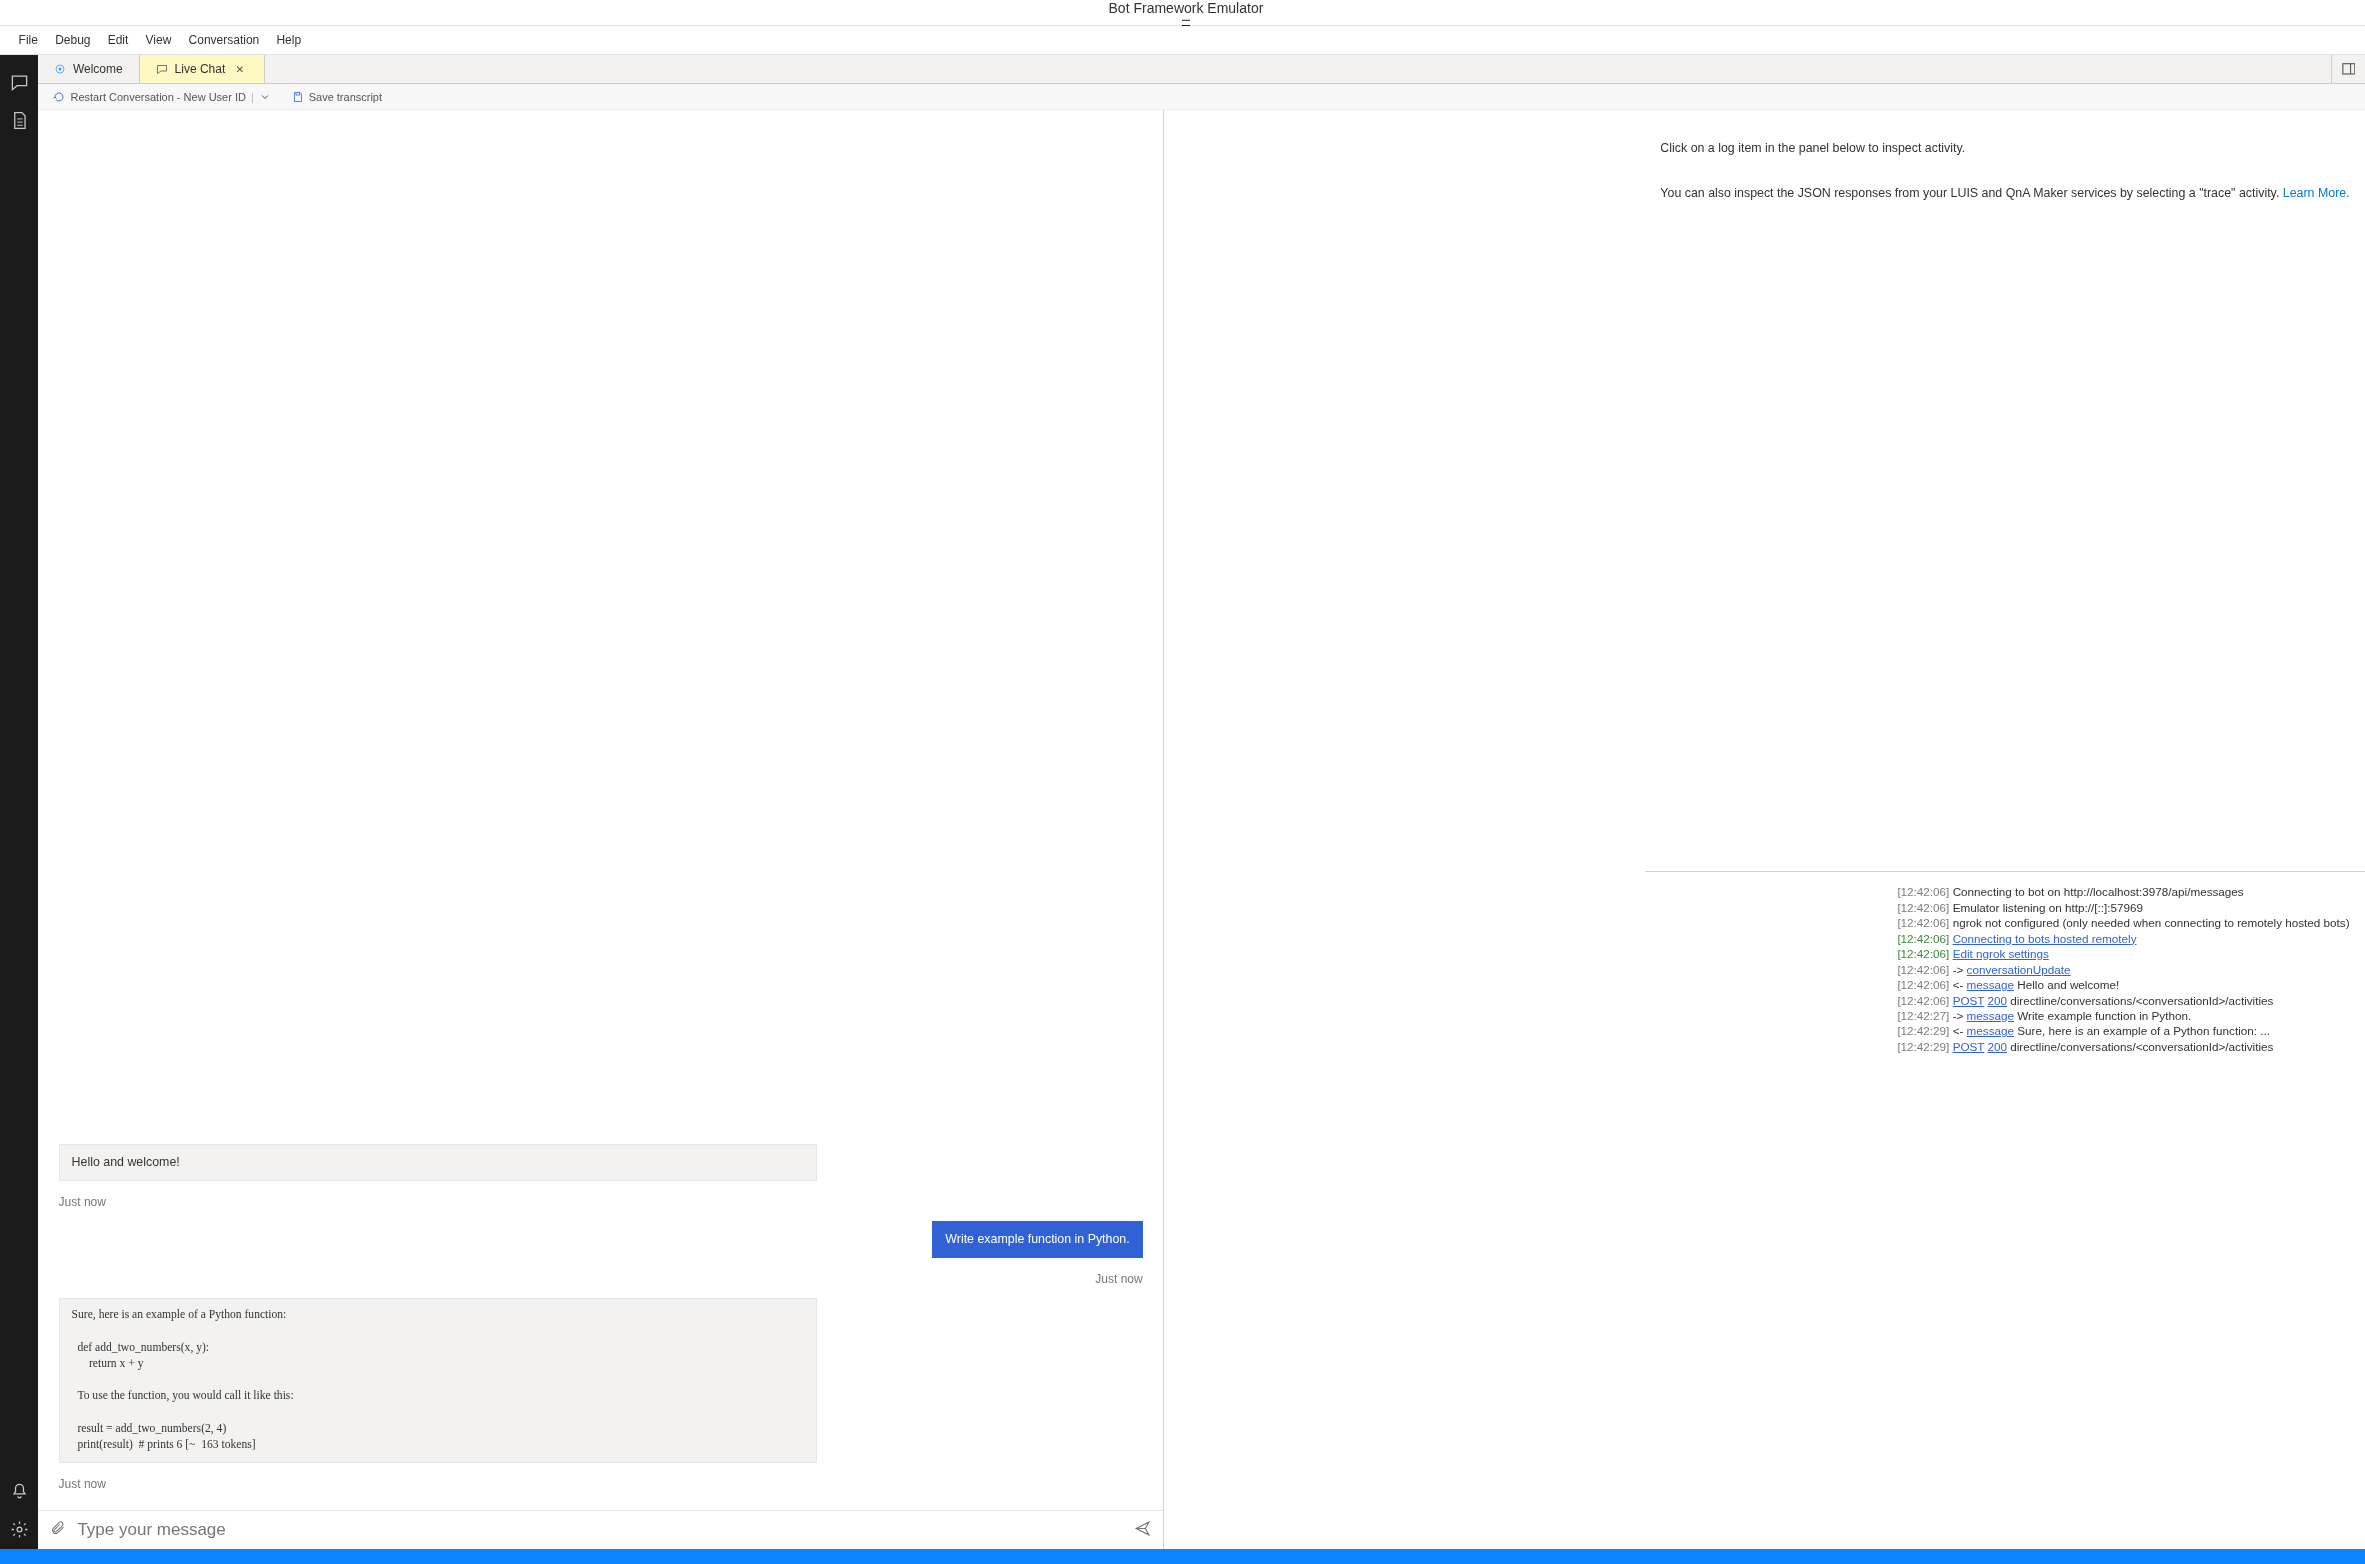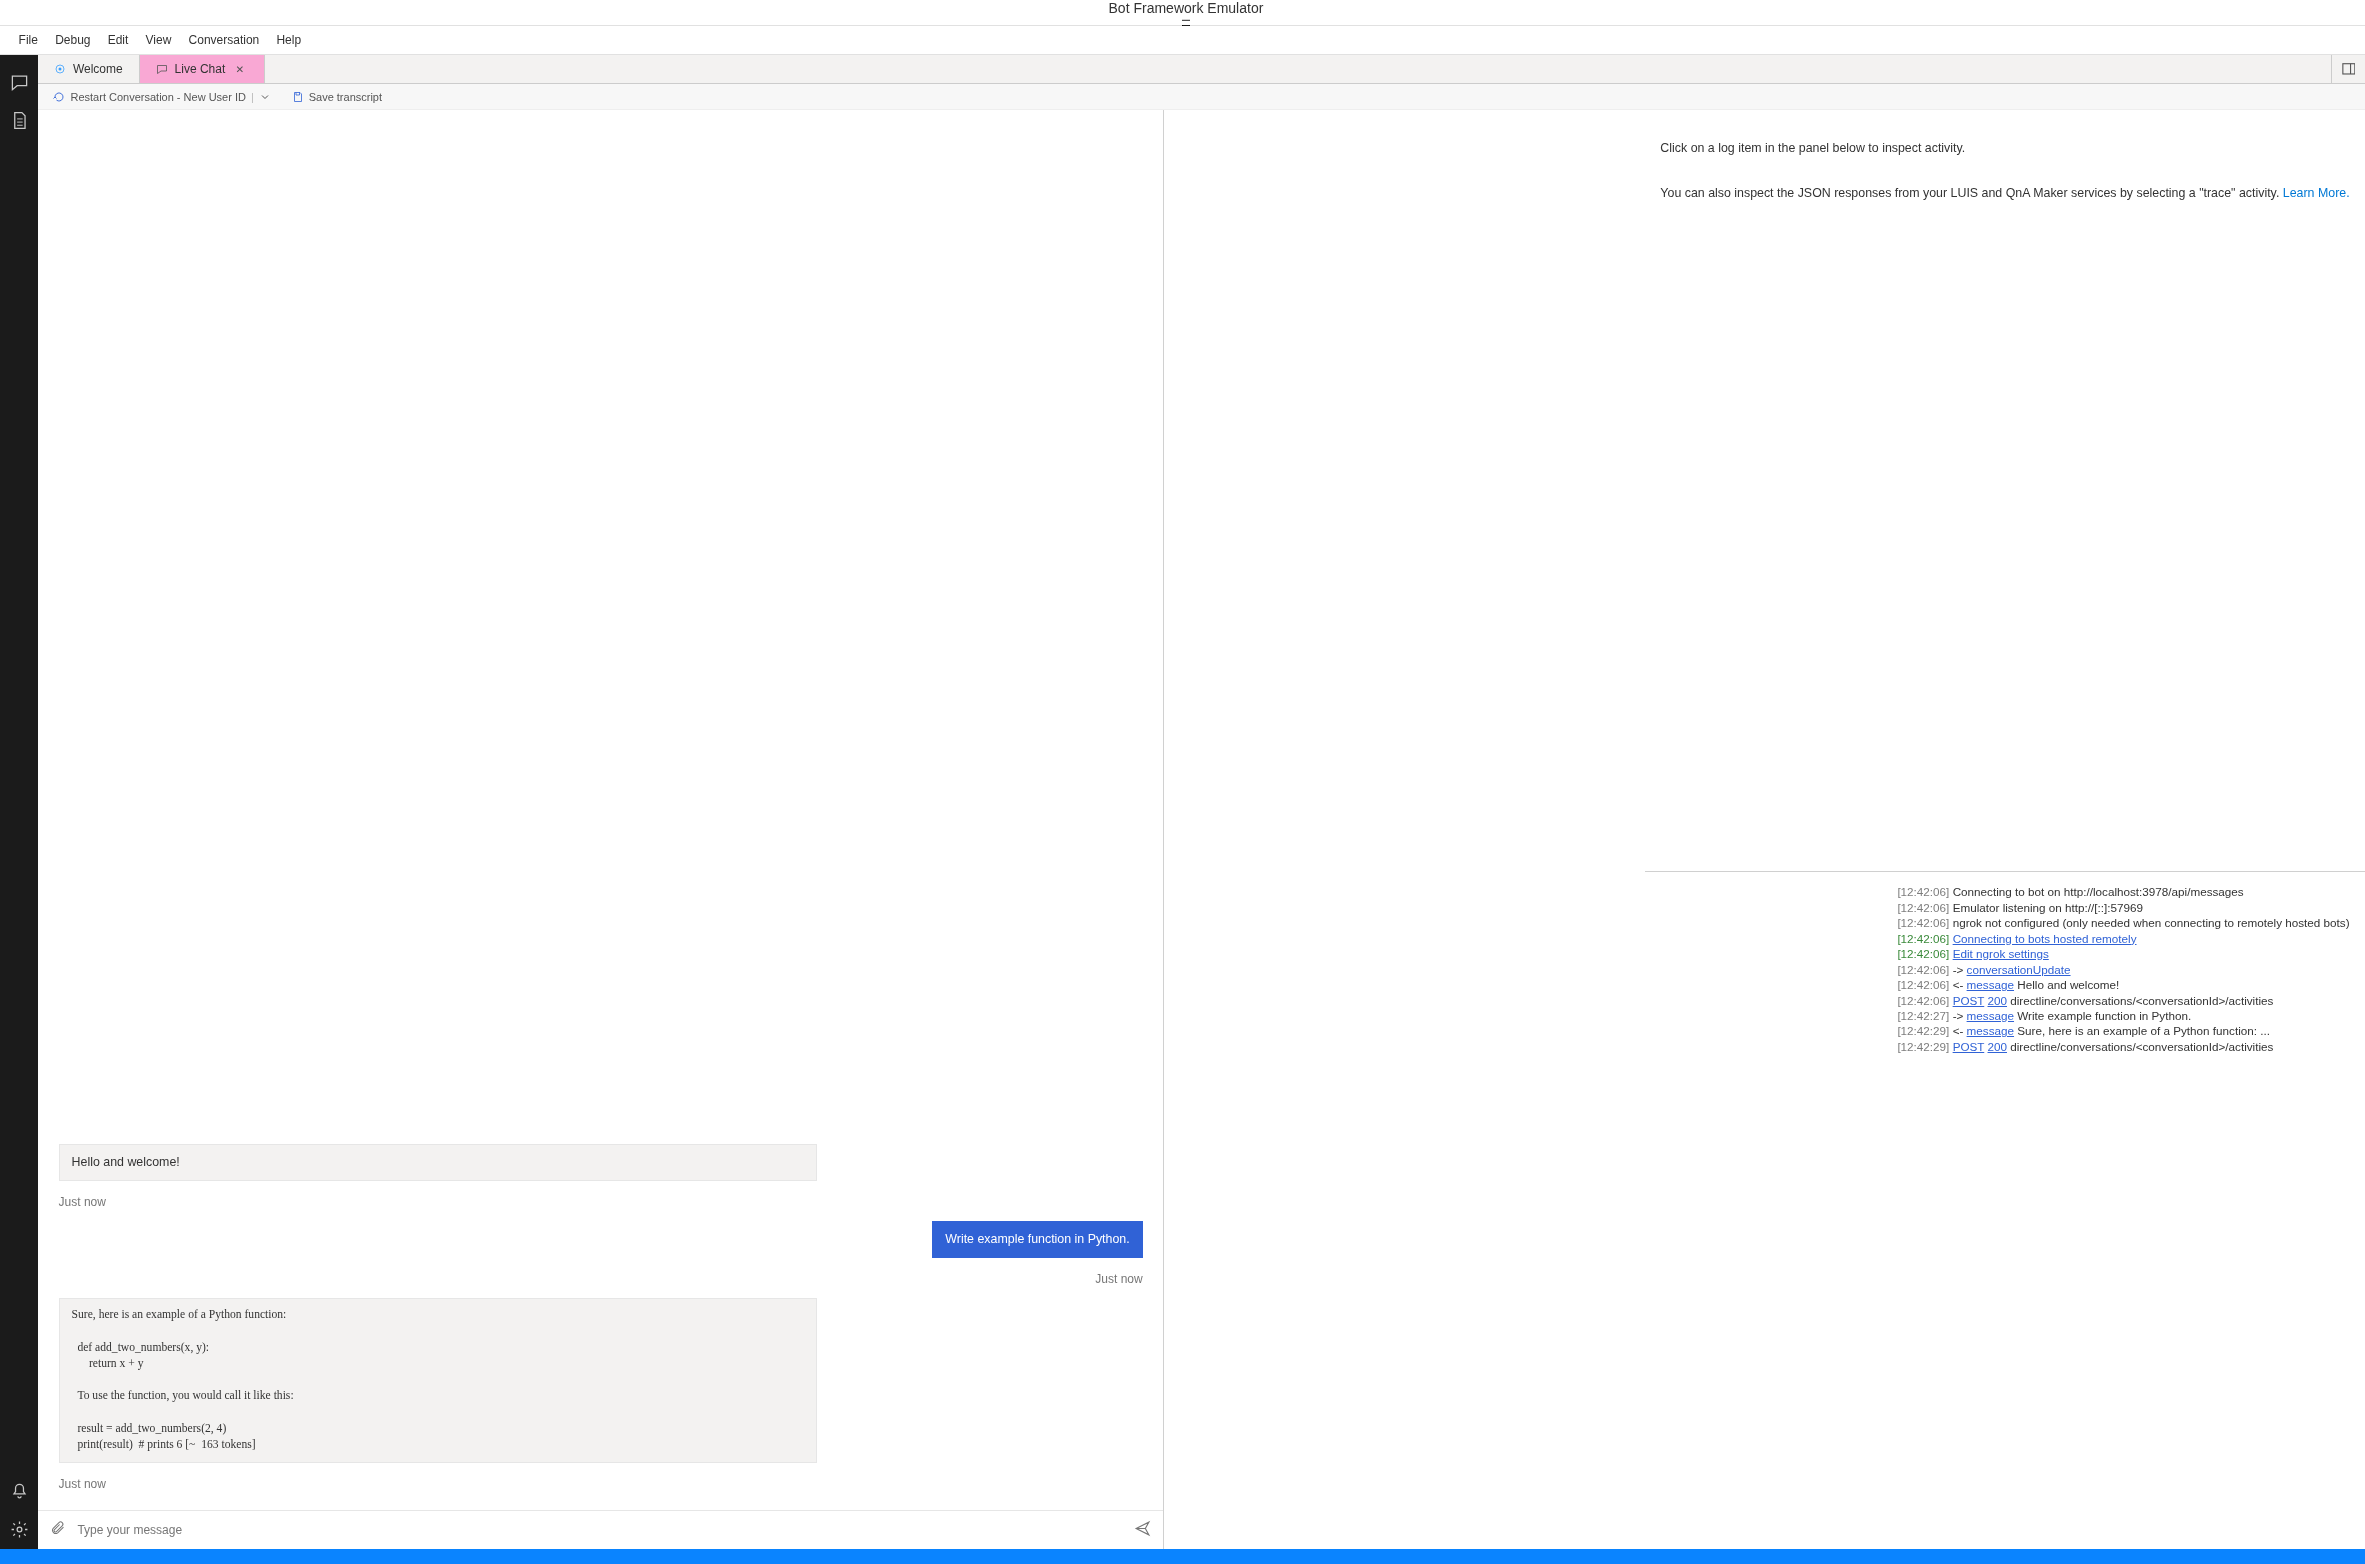--- a/index.html
+++ b/index.html
@@ -43,21 +43,21 @@
 
 
 .tab-row {
   height: 29px; display: flex; align-items: stretch; background: #f3f2f1;
   border-bottom: 0.9px solid #ccc;
 }
 .tab {
   display: flex; align-items: center; gap: 6.9px; padding: 0 16px; font-size: 12px;
   border-right: 0.9px solid #ccc; color: #333; background: #f3f2f1;
 }
-.tab.active { background: #f9a8d4; }
+.tab.active { background: #fef9c3; }
 .tab .close-x { font-size: 10.3px; color: #555; padding: 1.7px 3.4px; }
 .tab .tab-icon { width: 12px; height: 12px; }
 .tab-row-sp { flex: 1; }
 .tab-row .panel-toggle { width: 34px; display: flex; align-items: center; justify-content: center; border-left: 0.9px solid #ccc; }
 
 
 .toolbar {
   height: 26px; display: flex; align-items: center; gap: 20.6px; padding: 0 15.4px;
   font-size: 11px; color: #555; background: #f7f7f7; border-bottom: 0.9px solid #eee; text-align: center;
 }
@@ -79,21 +79,21 @@
 }
 .bubble.code { font-family: Liberation Serif, serif; font-size: 11.6px; }
 .msg-group.user .bubble { background: #3062d6; color: #fff; border-color: #3062d6; }
 .timestamp { font-size: 12px; color: #767676; margin-top: 14px; }
 
 
 .input-row {
   height: 39px; border-top: 0.9px solid #e6e6e6; display: flex; align-items: center; padding: 0 12px; gap: 12px;
 }
 .input-row input {
-  flex: 1; border: none; outline: none; font-size: 12px; color: #333; background: transparent;
+  flex: 1; border: none; outline: none; font-size: 17px; color: #333; background: transparent;
 }
 .input-row input::placeholder { color: #767676; }
 .input-row .icon-btn { color: #767676; }
 
 
 .inspector { flex: 0 0 53%; padding: 27.4px 15.4px; font-size: 12.4px; line-height: 1.8; border-bottom: 0.9px solid #d0d0d0; overflow: auto; }
 .inspector a { color: #0078d4; text-decoration: none; }
 .log-pane { flex: 1; overflow: auto; padding: 12px 15.4px; font-family: Consolas, monospace; font-size: 11.7px; line-height: 1.32; }
 .log-line { white-space: pre; color: #333; }
 .log-line .ts { color: #7d7d7d; }

